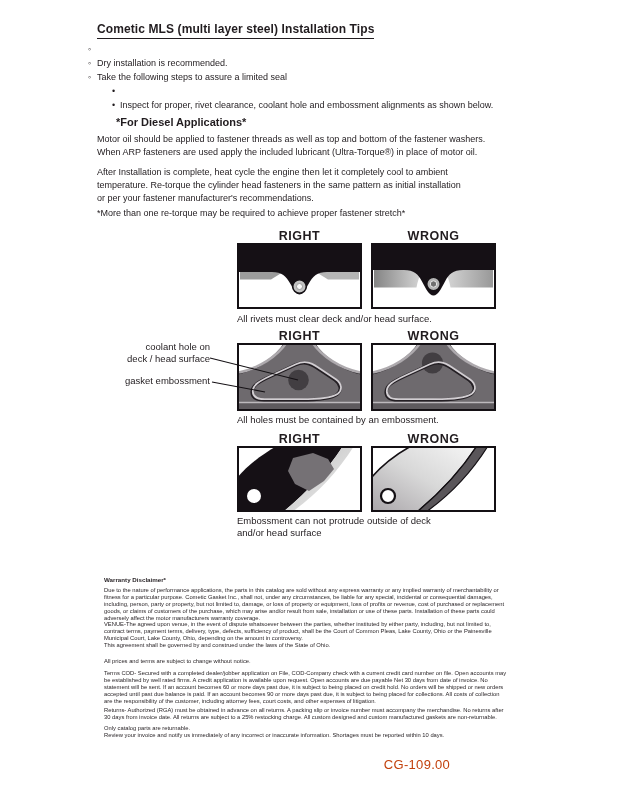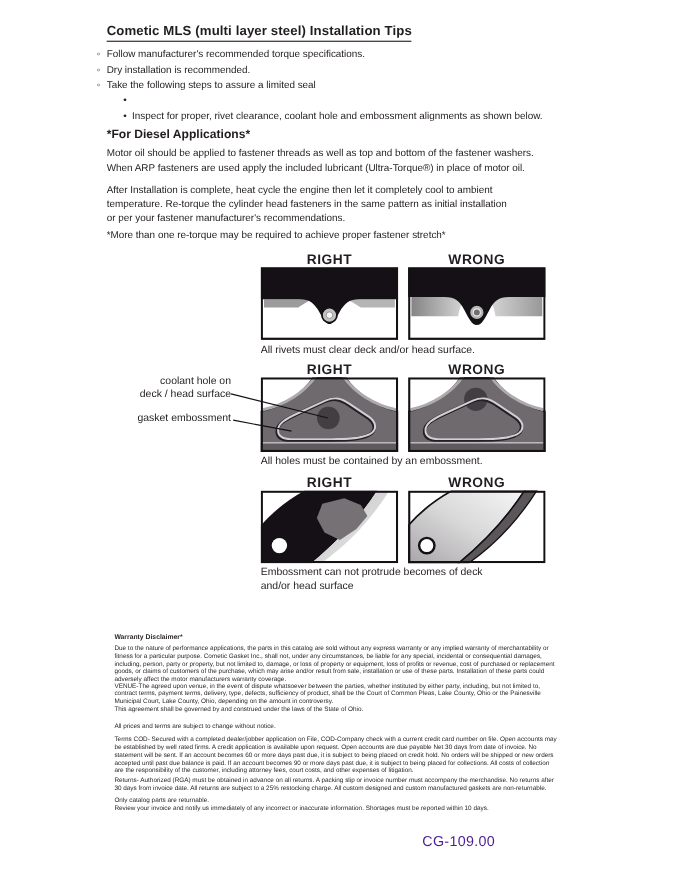--- a/index.html
+++ b/index.html
@@ -10,44 +10,43 @@
   .abs{position:absolute;}
   .doc-title{
     font-size:12px;font-weight:bold;letter-spacing:0.1px;
     border-bottom:1.6px solid #211c1f;padding-bottom:2px;display:inline-block;
   }
   .bullets{font-size:9px;line-height:14px;white-space:nowrap;}
   .brow{display:flex;align-items:flex-start;}
   .b1::before{content:"◦";display:inline-block;width:9px;font-size:9px;}
   .b2{padding-left:24px;}
   .b2 .bb::before{content:"•";display:inline-block;width:8px;font-size:9px;}
-  .sec-head{font-size:11px;font-weight:bold;}
+  .sec-head{font-size:11px;font-weight:bold;margin-left:19px;}
   .para{font-size:9px;line-height:13px;white-space:pre-line;width:470px;}
   .fig-label{font-size:12.5px;font-weight:bold;text-align:center;width:125px;letter-spacing:0.5px;}
   .fig-caption{font-size:9.5px;font-weight:normal;white-space:pre-line;line-height:12px;}
   .fig-box{width:125px;}
   .side-label{font-size:9.5px;line-height:12px;text-align:right;white-space:pre-line;}
   .legal{font-size:5.8px;line-height:6.9px;white-space:pre-line;width:452px;color:#2b2629;}
   .legal-head{font-size:6.2px;font-weight:bold;color:#2b2629;}
-  .footer-code{font-size:13px;color:#4c1d95;text-align:center;width:166px;letter-spacing:0.3px;}
+  .footer-code{font-size:13px;color:#c2410c;text-align:center;width:166px;letter-spacing:0.3px;}
   svg{display:block;}
 </style>
 </head>
 <body>
 
 <div class="page">
 
   <div class="abs" style="left:97px;top:19px;">
     <span class="doc-title">Cometic MLS (multi layer steel) Installation Tips</span>
   </div>
 
   <div class="abs bullets" style="left:88px;top:42px;">
     <div class="brow">
         <span class="b1"></span>
-        <span>Follow manufacturer's recommended torque specifications.</span>
       </div>
     <div class="brow">
         <span class="b1"></span>
         <span>Dry installation is recommended.</span>
       </div>
     <div class="brow">
         <span class="b1"></span>
         <span>Take the following steps to assure a limited seal</span>
       </div>
     <div class="brow b2">
@@ -180,21 +179,21 @@
         </linearGradient>
       </defs>
       <rect width="125" height="66" fill="#ffffff"></rect>
       <path d="M40,0 H106 C89,26 69,47 46,66 H0 V32 C11,19 24,9 40,0 Z" fill="url(#g3w)" stroke="#141014" stroke-width="1.6"></path>
       <path d="M106,0 H117 C100,27 79,49 55,66 H46 C69,47 89,26 106,0 Z" fill="#5a565a" stroke="#141014" stroke-width="1.2"></path>
       <circle cx="17" cy="50" r="7" fill="#ffffff" stroke="#141014" stroke-width="2.2"></circle>
       <rect x="1" y="1" width="123" height="64" fill="none" stroke="#141014" stroke-width="2"></rect>
     </svg>
   </div>
 
-  <div class="abs fig-caption" style="left:237px;top:515px;">Embossment can not protrude becomes of deck
+  <div class="abs fig-caption" style="left:237px;top:515px;">Embossment can not protrude outside of deck
 and/or head surface</div>
 
   <div class="abs legal-head" style="left:104px;top:576px;">Warranty Disclaimer*</div>
   <div class="abs legal" style="left:104px;top:587px;">Due to the nature of performance applications, the parts in this catalog are sold without any express warranty or any implied warranty of merchantability or
 fitness for a particular purpose.  Cometic Gasket Inc., shall not, under any circumstances, be liable for any special, incidental or consequential damages,
 including, person, party or property, but not limited to, damage, or loss of property or equipment, loss of profits or revenue, cost of purchased or replacement
 goods, or claims of customers of the purchase, which may arise and/or result from sale, installation or use of these parts.  Installation of these parts could
 adversely affect the motor manufacturers warranty coverage.</div>
   <div class="abs legal" style="left:104px;top:621px;">VENUE-The agreed upon venue, in the event of dispute whatsoever between the parties, whether instituted by either party, including, but not limited to,
 contract terms, payment terms, delivery, type, defects, sufficiency of product, shall be the Court of Common Pleas, Lake County, Ohio or the Painesville

